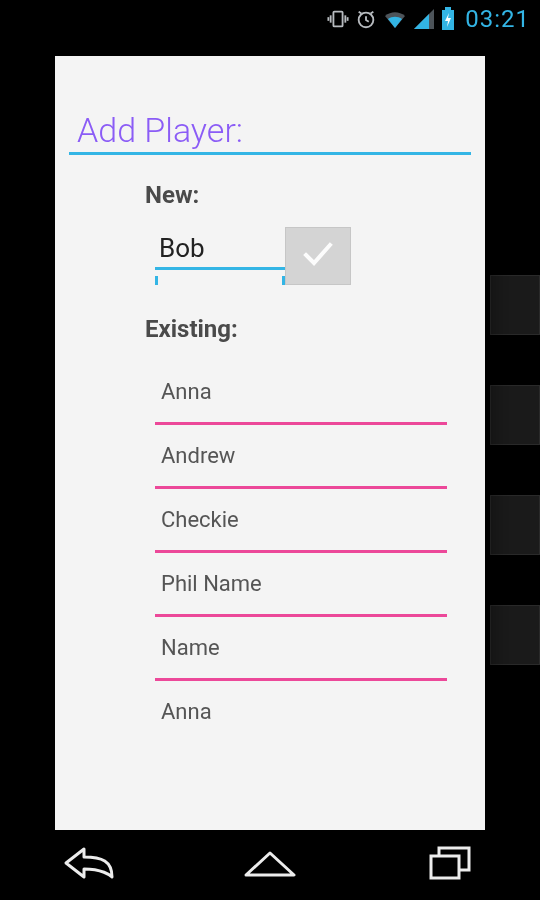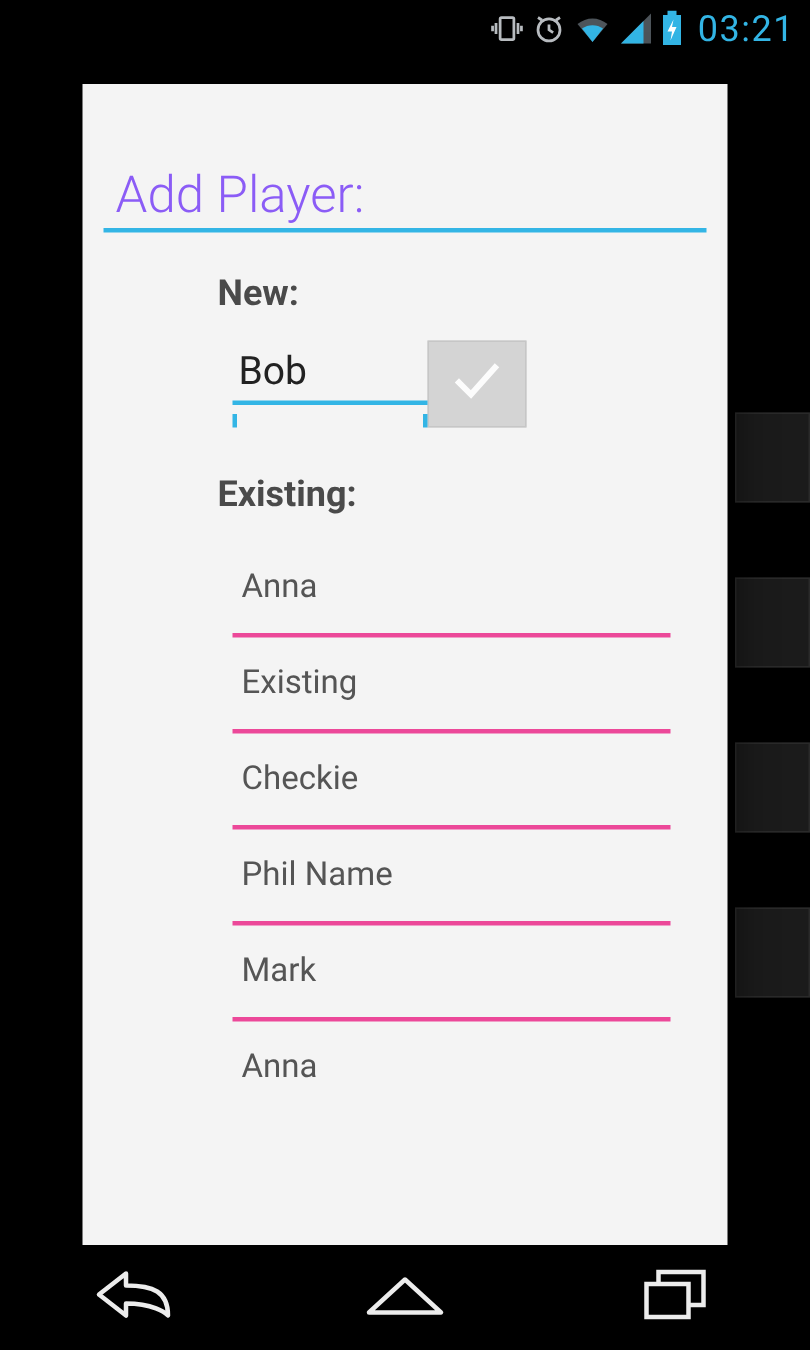--- a/index.html
+++ b/index.html
@@ -208,24 +208,24 @@
             <path d="M5 16 L13 24 L29 6"></path>
           </svg>
         </span>
       </div>
     </div>
 
     <div class="section-label">Existing:</div>
 
     <div class="list">
       <div class="list-item">Anna</div>
-      <div class="list-item">Existing</div>
+      <div class="list-item">Andrew</div>
       <div class="list-item">Checkie</div>
       <div class="list-item">Phil Name</div>
-      <div class="list-item">Mark</div>
+      <div class="list-item">Name</div>
       <div class="list-item">Anna</div>
     </div>
   </div>
 </div>
 
 <div class="nav-bar">
   <div class="nav-btn">
     <span>
       <svg width="56" height="36" viewBox="0 0 56 36" fill="none" stroke="#ececec" stroke-width="3" stroke-linejoin="round">
         <path d="M22 4 L4 18 L22 32 L22 24 C40 24 48 30 50 32 C50 16 40 12 22 12 Z"></path>

